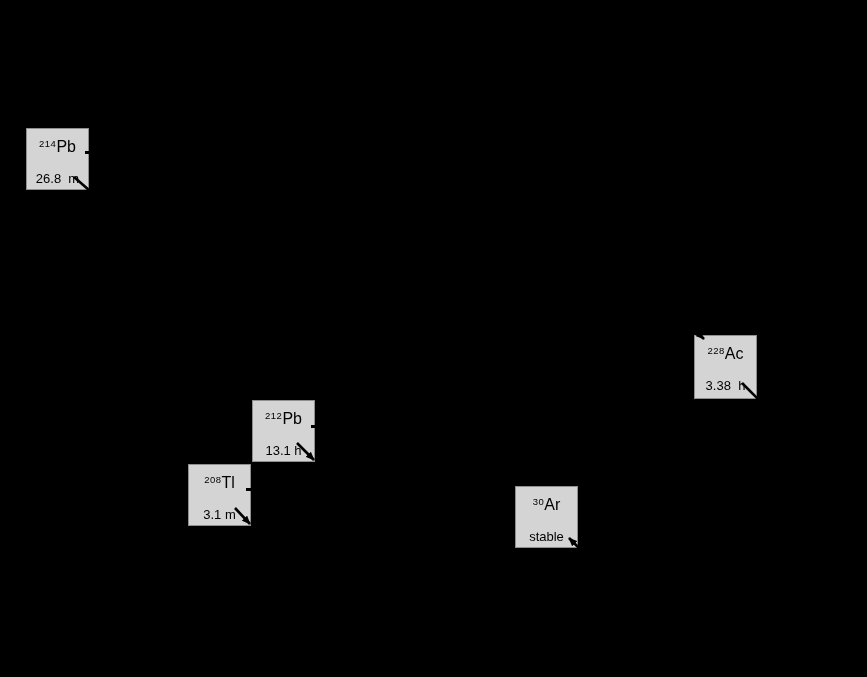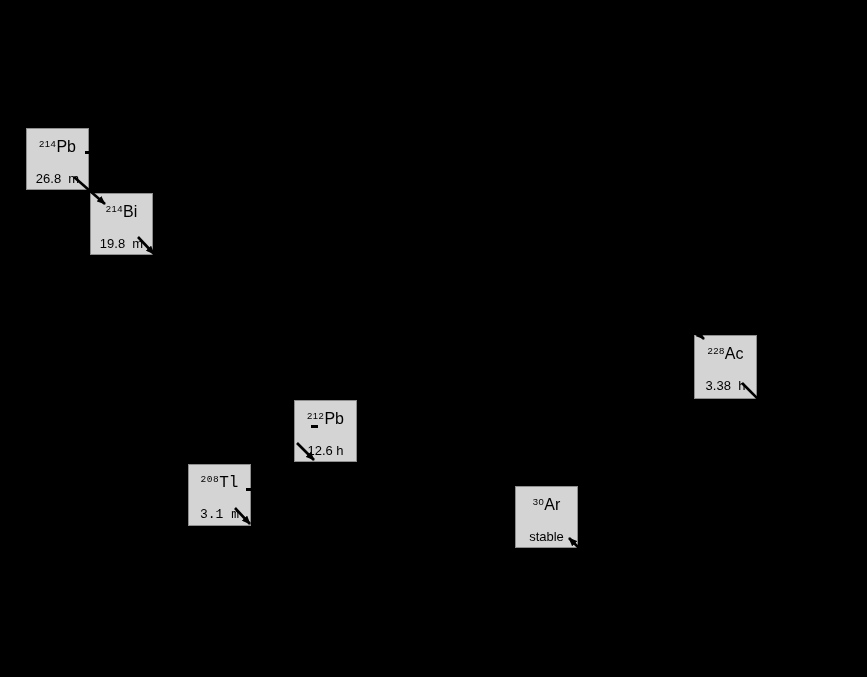--- a/index.html
+++ b/index.html
@@ -39,50 +39,46 @@
   }
   .nuclide .halflife {
     margin-top: 14px;
     font-size: 13px;
     line-height: 14px;
     white-space: pre;
   }
   
   #box-pb214 { left: 26px;  top: 128px; }
   #box-bi214 { left: 90px;  top: 193px; }
-  #box-pb212 { left: 252px; top: 400px; margin-left: 42px; }
-  #box-tl208 { left: 188px; top: 464px; font-family: Liberation Mono, monospace; }
+  #box-pb212 { left: 252px; top: 400px; }
+  #box-tl208 { left: 188px; top: 464px; }
   #box-ar40  { left: 515px; top: 486px; }
   #box-ac228 { left: 694px; top: 335px; width: 61px; height: 62px; }
   .arrow-layer {
     position: absolute;
     left: 0; top: 0;
     width: 867px;
     height: 677px;
     pointer-events: none;
   }
 </style>
 </head>
 <body>
 
 <div class="canvas">
 
   <div class="nuclide" id="box-pb214">
     <div class="symbol"><sup>214</sup><span>Pb</span></div>
     <div class="halflife">26.8  m</div>
   </div>
 
-  <div class="nuclide" id="box-bi214">
-    <div class="symbol"><sup>214</sup><span>Bi</span></div>
-    <div class="halflife">19.8  m</div>
-  </div>
 
   <div class="nuclide" id="box-pb212">
     <div class="symbol"><sup>212</sup><span>Pb</span></div>
-    <div class="halflife">12.6 h</div>
+    <div class="halflife">13.1 h</div>
   </div>
 
   <div class="nuclide" id="box-tl208">
     <div class="symbol"><sup>208</sup><span>Tl</span></div>
     <div class="halflife">3.1 m</div>
   </div>
 
   <div class="nuclide" id="box-ar40">
     <div class="symbol"><sup>30</sup><span>Ar</span></div>
     <div class="halflife">stable</div>

